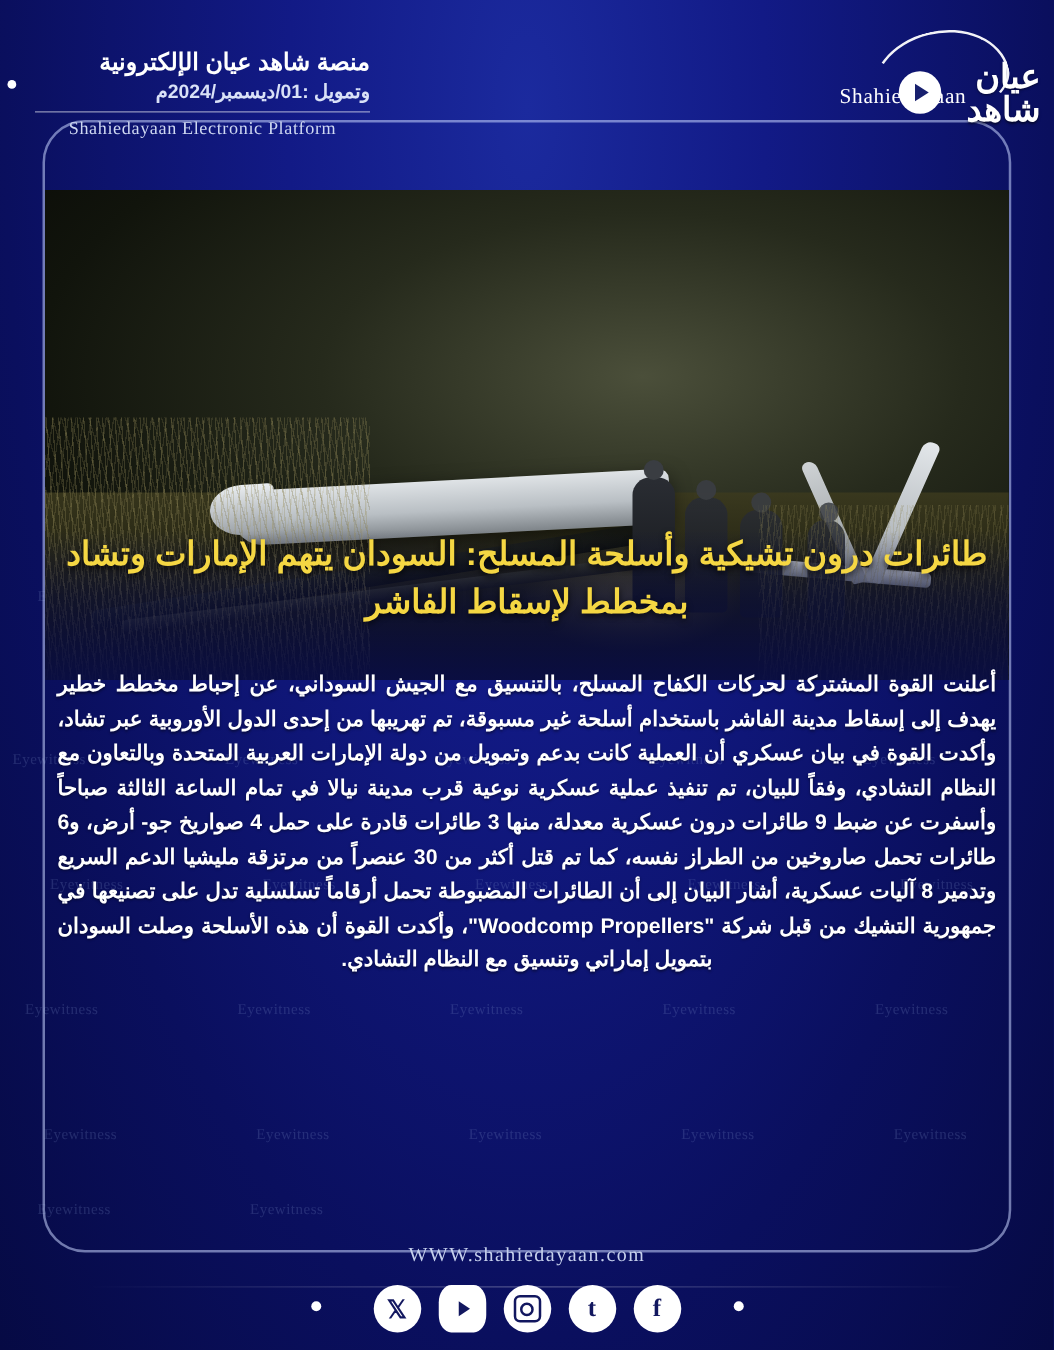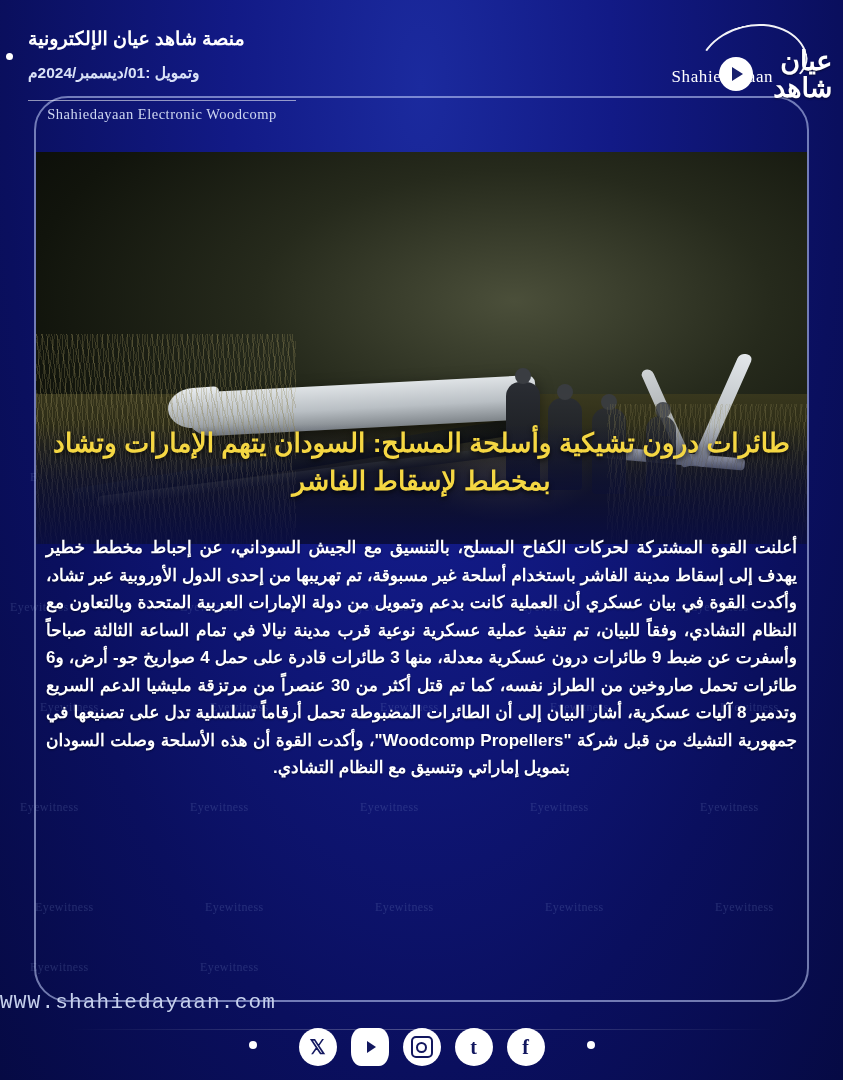--- a/index.html
+++ b/index.html
@@ -84,21 +84,21 @@
     color: #ffffff;
     font-size: 17px;
     letter-spacing: .6px;
     margin-top: 4px;
     font-family: "Liberation Serif", serif;
   }
   .header-titles {
     text-align: right;
     padding-right: 14px;
     margin-right: auto;
-    display: flex; flex-direction: column; align-items: flex-end; gap: 14px;
+    display: flex; flex-direction: column; gap: 2px;
     position: relative;
   }
   .hline-ar {
     color: #ffffff;
     font-size: 19px;
     font-weight: bold;
     letter-spacing: .2px;
   }
   .hline-date {
     color: #d9e1f7;
@@ -268,25 +268,25 @@
     text-align: justify;
     text-align-last: center;
     direction: rtl;
     font-weight: bold;
     text-shadow: 0 1px 2px rgba(0,0,0,.45);
   }
   
   .site {
     position: absolute;
     bottom: 66px; left: 0; right: 0;
-    text-align: left;
+    text-align: center;
     color: #c6d0ec;
-    font-size: 21px;
+    font-size: 16px;
     letter-spacing: 1.2px;
-    font-family: Liberation Mono, monospace;
+    font-family: Liberation Serif, serif;
   }
   .social {
     position: absolute;
     bottom: 14px; left: 0; right: 0;
     display: flex; align-items: center; justify-content: center; gap: 14px;
   }
   .sicon {
     width: 38px; height: 38px; border-radius: 50%;
     background: #ffffff;
     display: flex; align-items: center; justify-content: center;
@@ -381,21 +381,21 @@
         <div class="logo-arabic">عيان شاهد</div>
         <div class="logo-latin">Shahiedayaan</div>
       </div>
     </div>
     <div class="header-titles">
       <div class="hline-ar">منصة شاهد عيان الإلكترونية</div>
       <div class="hline-date">وتمويل :01/ديسمبر/2024م</div>
       <div class="date-dots">
         <span class="dot-sm"></span>
       </div>
-      <div class="hline-en">Shahiedayaan Electronic Woodcomp</div>
+      <div class="hline-en">Shahiedayaan Electronic Platform</div>
     </div>
   </div>
 
   <div class="photo">
     <div class="photo-bg"></div>
     <div class="ground"></div>
     <div class="glow"></div>
     <div class="wing-long"></div>
     <div class="wing-upper"></div>
     <div class="drone-body"></div>

